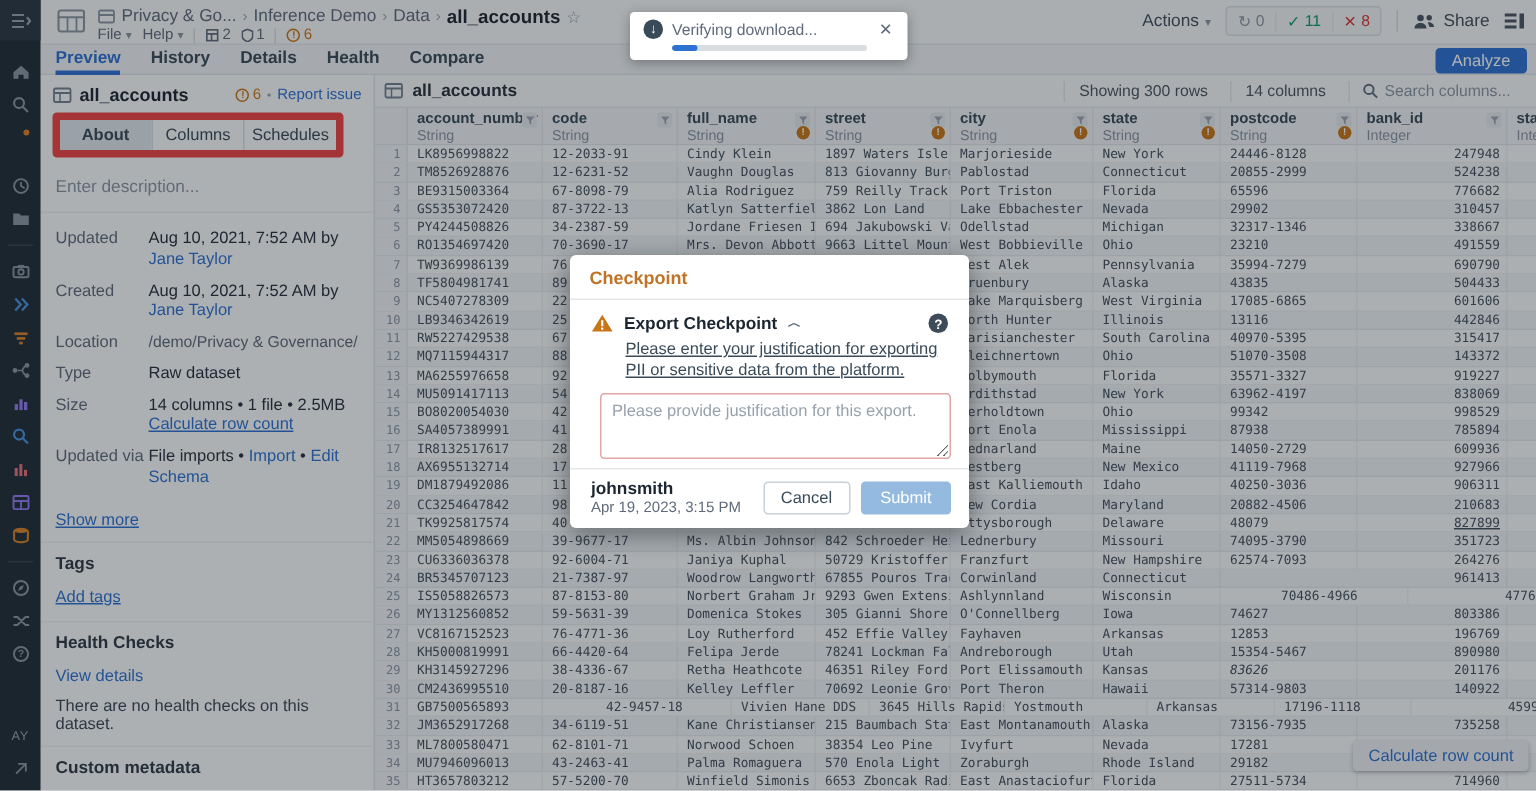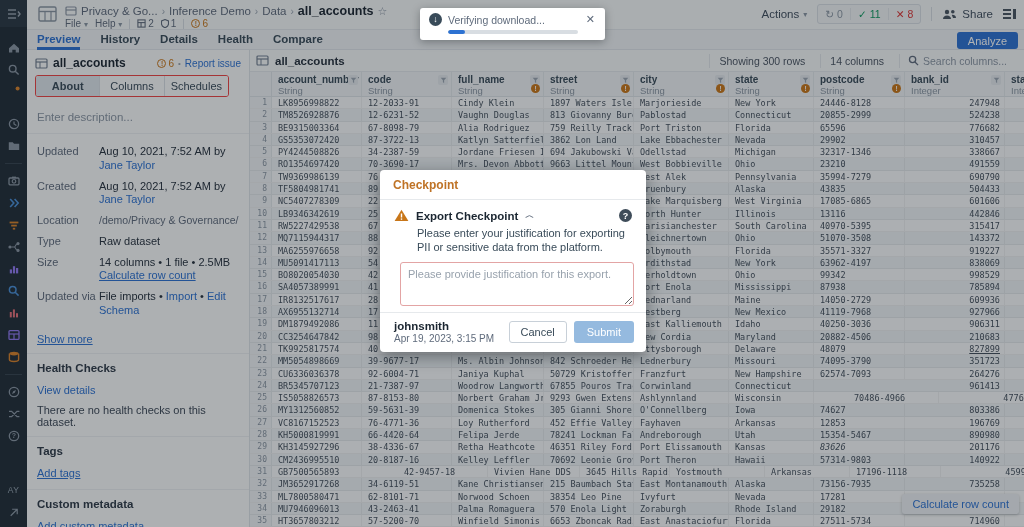--- a/index.html
+++ b/index.html
@@ -46,21 +46,21 @@
   #analyze-btn { position:absolute; right:6px; top:2px; background:#2d72d2; color:#fff; font-size:11px; border:none; border-radius:3px; padding:2px 11px; height:17px; }
 
   
   #panel { position:absolute; left:27px; top:50px; width:223px; height:477px; background:#fbfcfd; border-right:1px solid #dde3e8; z-index:3; overflow:hidden; }
   #panel-title { display:flex; align-items:center; padding:6px 8px 5px 8px; gap:5px; }
   #panel-title .t { font-size:12px; font-weight:bold; color:#1b2631; flex:1; }
   #panel-title .right { display:flex; align-items:center; gap:4px; font-size:10px; }
   #panel-title .dot { color:#9aa5b1; font-size:8px; }
   a.blue, .blue { color:#2d72d2; text-decoration:none; }
   .blue-u { color:#2d72d2; text-decoration:underline; }
-  #panel-tabs { display:flex; margin:0 20px 8px 8px; border:1px solid #ef4444; border-radius:3px; overflow:hidden; }
+  #panel-tabs { display:flex; margin:0 20px 8px 8px; border:5px solid #ef4444; border-radius:3px; overflow:hidden; }
   .ptab { flex:1; text-align:center; font-size:11px; padding:4px 0; color:#394b59; background:#fbfcfd; }
   .ptab + .ptab { border-left:1px solid #d8dee4; }
   .ptab.active { background:#dfe6ec; font-weight:bold; }
   #desc { font-size:11.5px; color:#8a96a3; padding:6px 10px 10px 10px; border-bottom:1px solid #eceff2; }
   #panel-fields { padding:4px 10px; }
   .field { display:flex; font-size:11px; margin:7px 0; line-height:1.25; }
   .field .lab { width:62px; flex:none; color:#5f6b7c; }
   .field .val { flex:1; color:#27323e; }
   .field .val.muted { color:#5f6b7c; font-size:10.5px; white-space:nowrap; overflow:hidden; }
   #show-more { font-size:11px; margin:2px 0 8px 0; display:inline-block; margin-left:10px; }
@@ -111,21 +111,21 @@
   
   #modal { position:absolute; left:380px; top:170px; width:266px; height:182px; background:#fff; border-radius:4px; z-index:60;
            box-shadow:0 4px 16px rgba(16,22,26,.45); }
   #modal-head { padding:8px 13px 7px 13px; border-bottom:1px solid #e6e9ec; font-size:12px; font-weight:bold; color:#bf7326; }
   #modal-body { padding:9px 14px 0 14px; position:relative; }
   #modal-body .sechead { display:flex; align-items:center; gap:7px; }
   #modal-body .sechead .st { font-size:11.5px; font-weight:bold; color:#1b2631; }
   #modal-body .sechead .chev { font-size:9px; color:#5f6b7c; font-weight:bold; }
   #modal-help { position:absolute; right:14px; top:9px; width:13px; height:13px; border-radius:50%; background:#3e4c59; color:#fff;
                 font-size:9px; font-weight:bold; display:flex; align-items:center; justify-content:center; }
-  #modal-body p { font-size:11px; color:#394b59; line-height:1.3; margin:4px 0 7px 23px; }
+  #modal-body p { font-size:11px; color:#394b59; line-height:1.3; margin:4px 0 7px 23px;text-decoration:underline; }
   #modal-body textarea { display:block; margin-left:6px; width:234px; height:44px; resize:both; border:1px solid #e3a4a4; border-radius:3px;
                 padding:5px 7px; font-family:"Liberation Sans",sans-serif; font-size:11px; color:#394b59; outline:none; }
   #modal-body textarea::placeholder { color:#98a2ad; }
   #modal-foot { position:absolute; left:0; right:0; bottom:0; border-top:1px solid #e6e9ec; padding:7px 12px 8px 14px; display:flex; align-items:center; }
   #modal-foot .who { flex:1; }
   #modal-foot .u { font-size:11.5px; font-weight:bold; color:#1b2631; }
   #modal-foot .ts { font-size:10px; color:#5f6b7c; margin-top:1px; }
   #cancel-btn { background:#fff; border:1px solid #c8d0d8; border-radius:3px; font-size:11px; color:#394b59; padding:4px 11px; margin-right:7px; }
   #submit-btn { background:#95badf; border:none; border-radius:3px; font-size:11px; color:#fff; padding:5px 13px; }
 
@@ -395,22 +395,22 @@
         <div class="lab">Size</div>
         <div class="val">14 columns • 1 file • 2.5MB<div><a class="blue-u" href="#">Calculate row count</a></div></div>
       </div>
       <div class="field">
         <div class="lab">Updated via</div>
         <div class="val">File imports • <a class="blue" href="#">Import</a> • <a class="blue" href="#">Edit Schema</a></div>
       </div>
     </div>
   <a id="show-more" class="blue-u" href="#">Show more</a>
   <div id="panel-sections">
+      <div class="sect"><h4>Tags</h4><a href="#" class="lnk blue-u">Add tags</a></div>
       <div class="sect"><h4>Health Checks</h4><a href="#" class="lnk blue">View details</a><div class="note">There are no health checks on this dataset.</div></div>
-      <div class="sect"><h4>Tags</h4><a href="#" class="lnk blue-u">Add tags</a></div>
       <div class="sect"><h4>Custom metadata</h4><a href="#" class="lnk blue">Add custom metadata</a></div>
     </div>
 </div>
 
 <div id="tablewrap">
   <div id="tbl-titlebar">
     <span>
         <svg width="13" height="11" viewBox="0 0 13 11">
           <rect x="1" y="1" width="11" height="9" rx="1" fill="none" stroke="#738091" stroke-width="1.2"></rect>
           <line x1="1" y1="4" x2="12" y2="4" stroke="#738091" stroke-width="1.2"></line>

